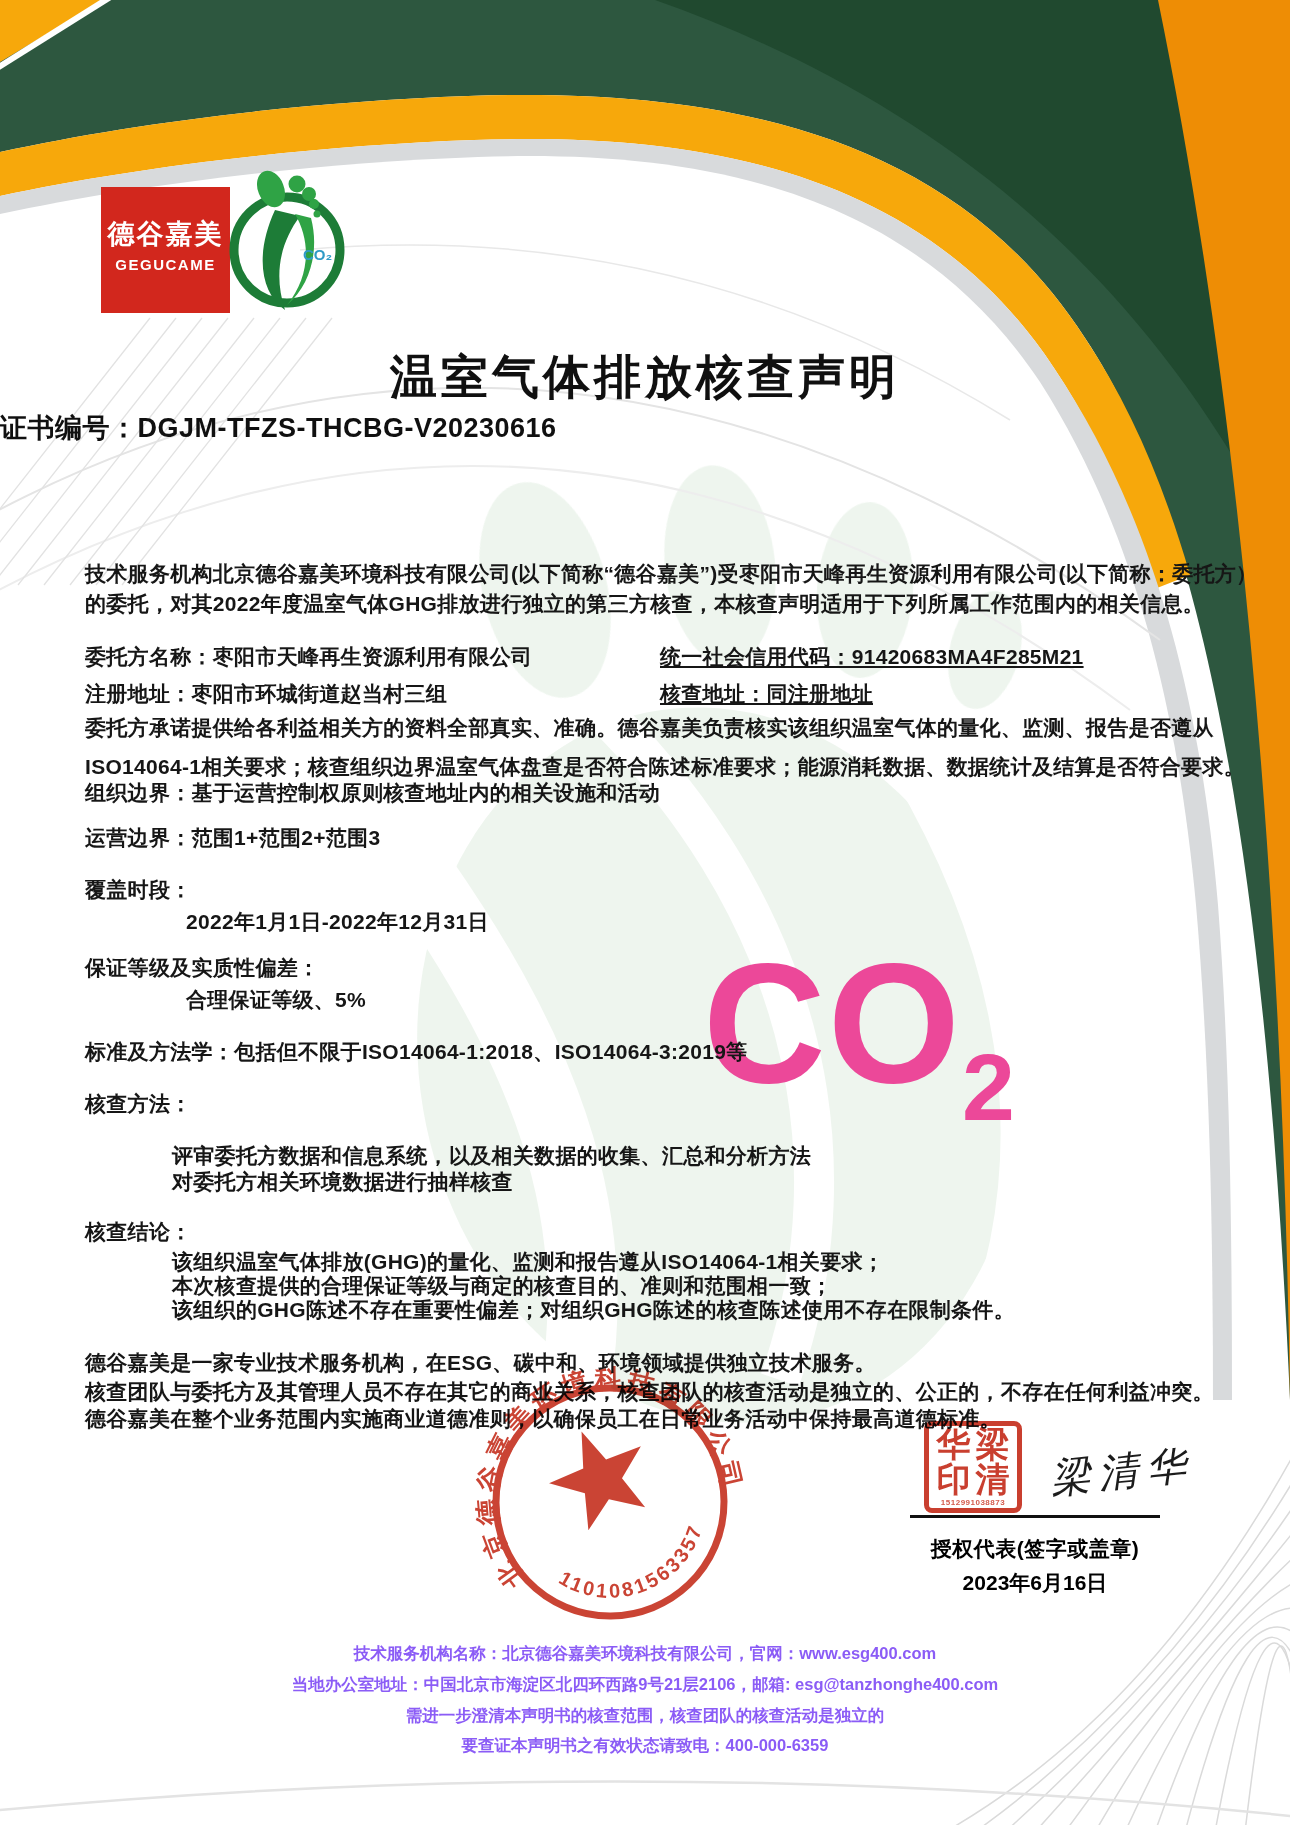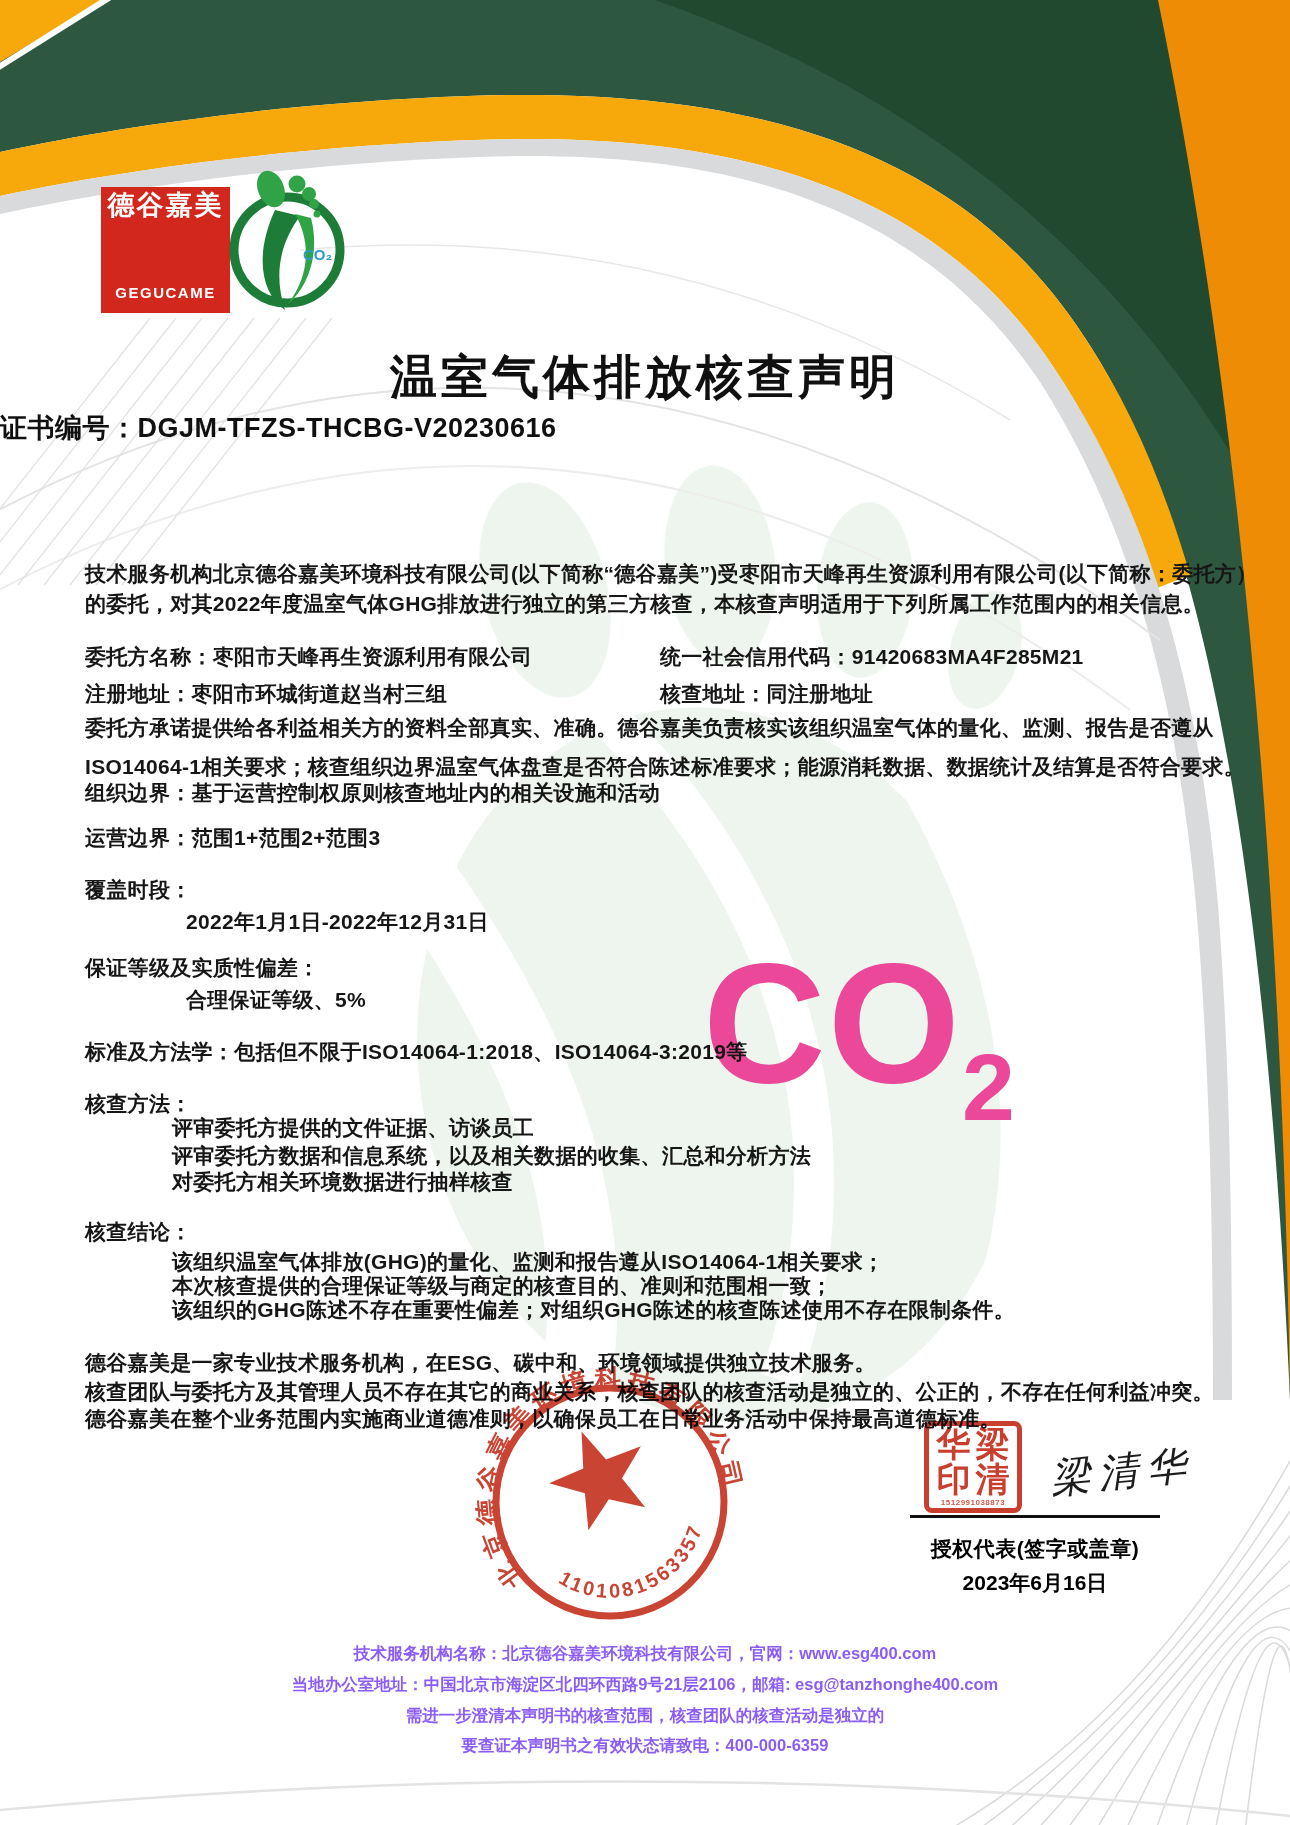--- a/index.html
+++ b/index.html
@@ -10,31 +10,31 @@
     font-family:"Liberation Sans","DejaVu Sans",sans-serif; color:#161616;
   }
   svg.bg{ position:absolute; inset:0; z-index:0; }
   .content{ position:absolute; inset:0; z-index:2;border-radius:9px; }
 
   
   .t{ position:absolute; left:85px; font-size:21px; font-weight:600;
       color:#161616; white-space:nowrap; letter-spacing:.3px; }
   .ind{ left:172px; }
   .val{ left:168px;margin-left:18px; }
-  .col2{ left:660px; }
+  .col2{ left:660px;text-decoration:underline; }
 
   .doc-title{ position:absolute; top:346px; left:0; width:100%; text-align:center;
       font-size:47px; font-weight:900; color:#101010; letter-spacing:4px; }
   .cert-no{ position:absolute; top:410px; left:0; width:100%; text-align:left;
       font-size:27px; font-weight:700; color:#101010; letter-spacing:.5px; }
 
   
   .logo-box{ position:absolute; left:101px; top:187px; width:129px; height:126px;
       background:#d2271d; color:#fff; display:flex; flex-direction:column;
-      align-items:center; justify-content:space-between; padding-bottom:12px; z-index:2;}
+      align-items:center; justify-content:center; padding-bottom:12px; z-index:2;}
   .logo-cn{ font-size:27px; font-weight:700; letter-spacing:2px; }
   .logo-en{ font-size:15px; letter-spacing:1.5px; margin-top:4px; font-weight:600; }
   svg.footlogo{ position:absolute; left:215px; top:158px; z-index:2; }
 
   
   .co2-wm{ position:absolute; left:703px; top:938px; z-index:1; line-height:1;
       font-size:170px; font-weight:800; color:#ec4899; letter-spacing:2px; }
   .co2-wm .sub{ font-size:95px; vertical-align:-38px; }
 
   
@@ -157,21 +157,20 @@
 
     <div class="t" style="top:876px">覆盖时段：</div>
     <div class="t val" style="top:908px">2022年1月1日-2022年12月31日</div>
 
     <div class="t" style="top:954px">保证等级及实质性偏差：</div>
     <div class="t val" style="top:986px">合理保证等级、5%</div>
 
     <div class="t" style="top:1038px">标准及方法学：包括但不限于ISO14064-1:2018、ISO14064-3:2019等</div>
 
     <div class="t" style="top:1090px">核查方法：</div>
-    <div class="t ind" style="top:1114px">评审委托方提供的文件证据、访谈员工</div>
     <div class="t ind" style="top:1142px">评审委托方数据和信息系统，以及相关数据的收集、汇总和分析方法</div>
     <div class="t ind" style="top:1168px">对委托方相关环境数据进行抽样核查</div>
 
     <div class="t" style="top:1218px">核查结论：</div>
     <div class="t ind" style="top:1248px">该组织温室气体排放(GHG)的量化、监测和报告遵从ISO14064-1相关要求；</div>
     <div class="t ind" style="top:1272px">本次核查提供的合理保证等级与商定的核查目的、准则和范围相一致；</div>
     <div class="t ind" style="top:1296px">该组织的GHG陈述不存在重要性偏差；对组织GHG陈述的核查陈述使用不存在限制条件。</div>
 
     <div class="t" style="top:1349px">德谷嘉美是一家专业技术服务机构，在ESG、碳中和、环境领域提供独立技术服务。</div>
     <div class="t" style="top:1378px">核查团队与委托方及其管理人员不存在其它的商业关系，核查团队的核查活动是独立的、公正的，不存在任何利益冲突。</div>

